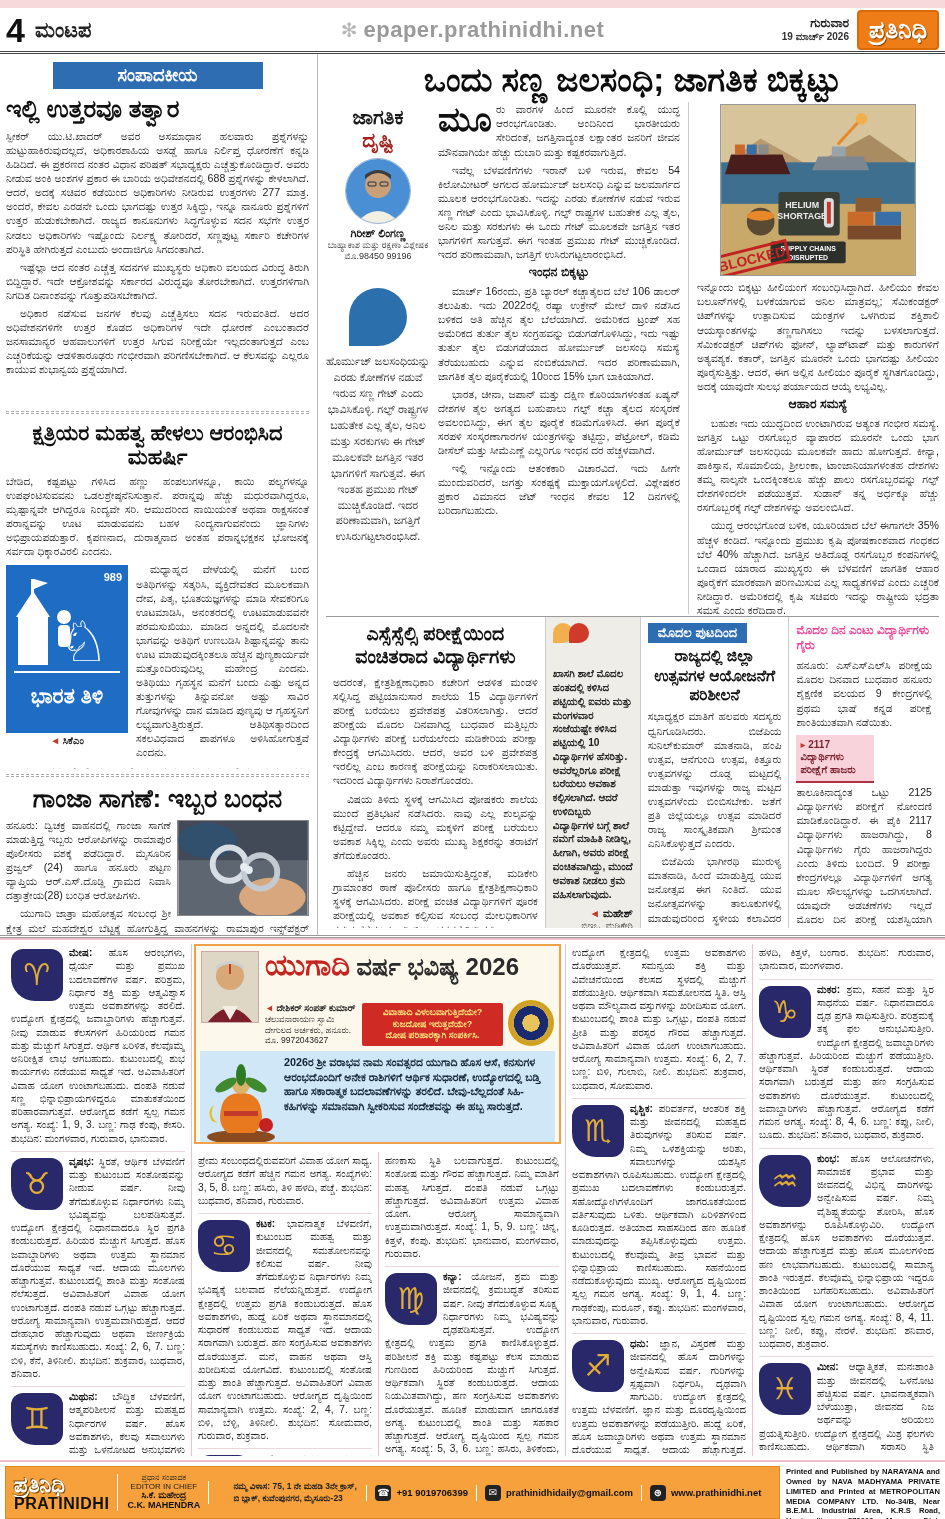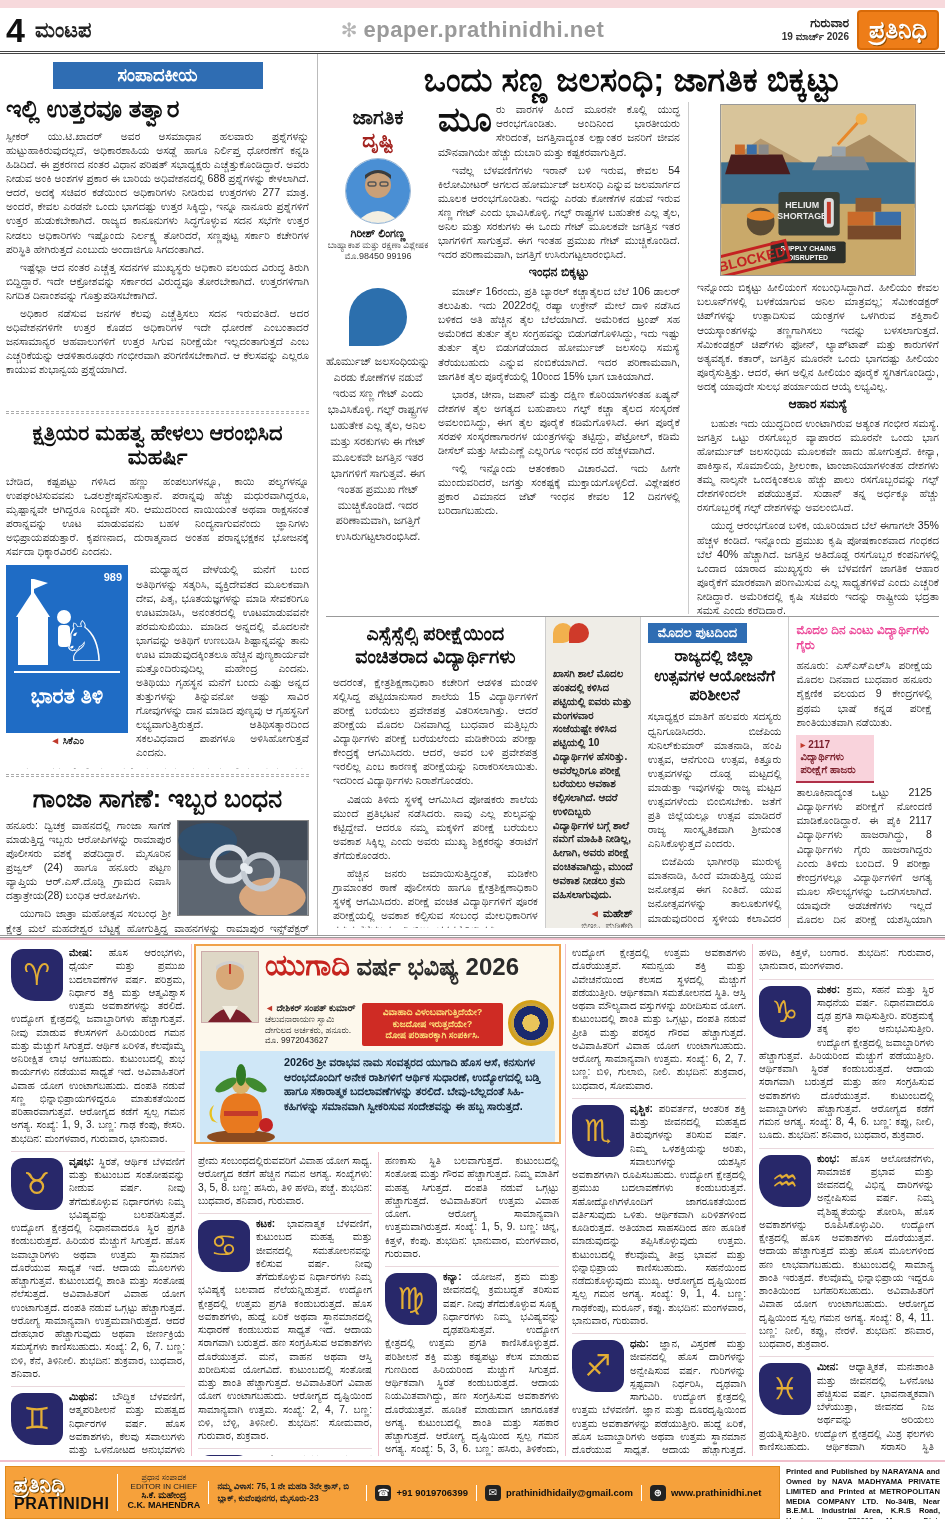--- a/index.html
+++ b/index.html
@@ -112,21 +112,21 @@
   .yg-intro{display:flex;background:#cfe7f7;margin:2px 4px;padding:4px;gap:6px;height:96px;overflow:hidden;}
   .yg-intro p{font-size:10.8px;font-weight:bold;line-height:1.35;color:#123;flex:1;text-align:left;}
   
   footer{height:57px;display:flex;gap:6px;padding:4px 5px 0;}
   .fo-orange{width:775px;background:#f6a13b;border:1px solid #e08a1d;display:flex;align-items:center;padding:3px 8px;gap:8px;}
   .fo-logo .kn{font-size:21px;font-weight:bold;color:#fff;text-shadow:1px 1px 0 #7c4a00,-1px -1px 0 #7c4a00;}
   .fo-logo .en{font-size:16px;font-weight:bold;color:#111;letter-spacing:.5px;line-height:.9;}
   .fo-ed{border-left:1px solid #fff;padding-left:9px;line-height:1.1;text-align:center;}
   .fo-ed .a{font-size:8px;color:#222;}
   .fo-ed .b{font-size:9px;font-weight:bold;color:#111;}
-  .fo-addr{border-left:1px solid #fff;padding-left:8px;font-size:8.5px;font-weight:bold;color:#222;width:150px;line-height:1.3;}
+  .fo-addr{border-left:1px solid #fff;padding-left:24px;font-size:8.5px;font-weight:bold;color:#222;width:150px;line-height:1.3;}
   .fo-cell{border-left:1px solid #fff;padding-left:8px;display:flex;align-items:center;gap:5px;font-size:9.5px;font-weight:bold;color:#111;}
   .fo-ico{width:16px;height:16px;background:#222;color:#fff;border-radius:4px;display:flex;align-items:center;justify-content:center;font-size:10px;}
   .fo-imprint{flex:1;font-size:7.6px;line-height:1.3;color:#111;font-weight:bold;text-align:justify;padding-top:1px;}
 </style>
 </head>
 <body>
 
 <div id="page">
 
   <div class="topstrip"></div>

